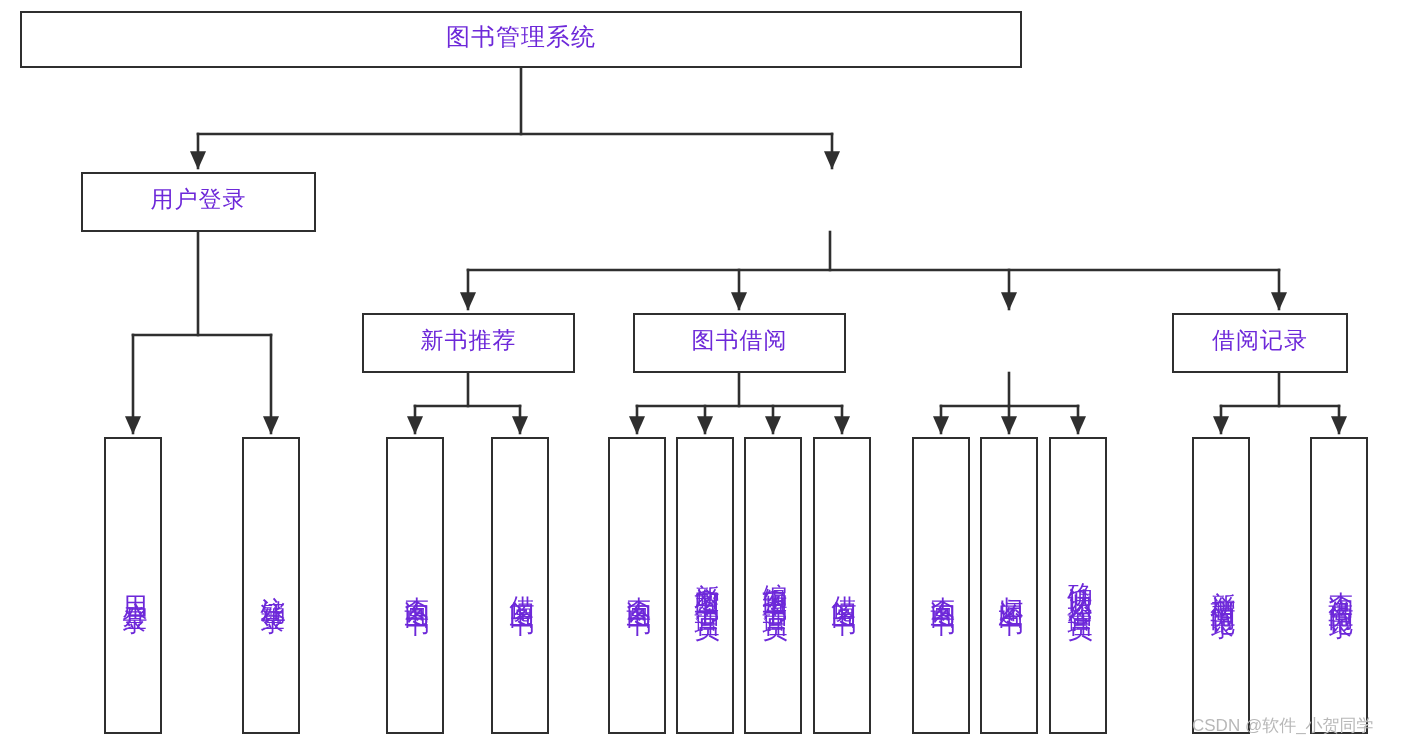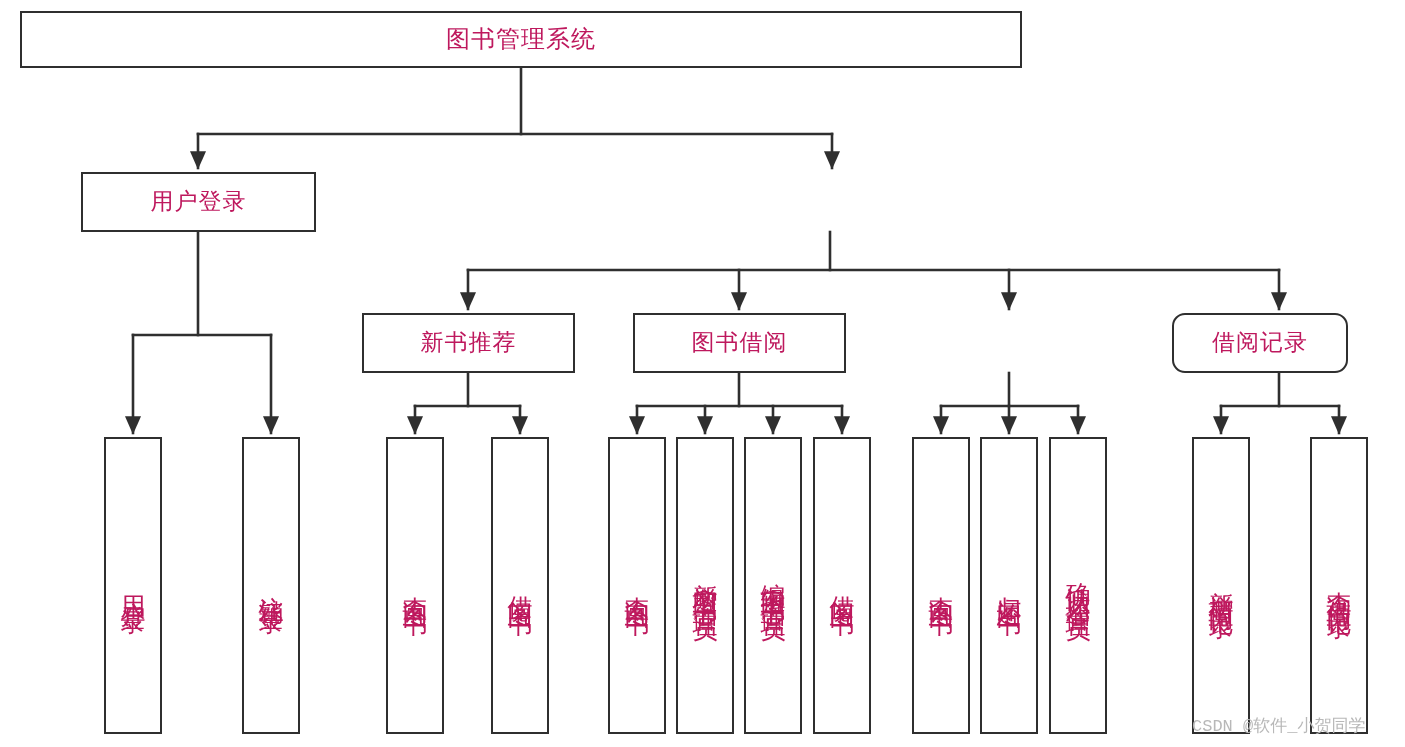--- a/index.html
+++ b/index.html
@@ -30,24 +30,25 @@
     position: absolute;
     box-sizing: border-box;
     background: #ffffff;
     border: 2px solid #2f2f2f;
     display: flex;
     align-items: center;
     justify-content: center;
     z-index: 2;
   }
   .node-label {
-    color: #be185d;
+    color: #6d28d9;
     letter-spacing: 1px;
     white-space: nowrap;
     line-height: 1.12;
+    font-family: Liberation Mono, monospace;
   }
   .node.horiz .node-label {
     font-size: 23px;
   }
   .node.root .node-label {
     font-size: 24px;
   }
   .node.vert {
     align-items: center;
     justify-content: center;
@@ -60,21 +61,21 @@
     line-height: 1;
   }
   .watermark {
     position: absolute;
     left: 1192px;
     top: 714px;
     font-size: 17px;
     color: #b8b8b8;
     white-space: nowrap;
     z-index: 5;
-    font-family: Liberation Mono, monospace;
+    font-family: Liberation Sans, sans-serif;
   }
 </style>
 </head>
 <body>
 
 <div id="canvas">
 
   <svg id="edges" viewBox="0 0 1405 747" xmlns="http://www.w3.org/2000/svg">
     <defs>
       <marker id="arrow" viewBox="0 0 10 10" refX="9.2" refY="5" markerWidth="7" markerHeight="7" orient="auto-start-reverse">
@@ -136,21 +137,21 @@
 
   <div class="node horiz" style="left:362px; top:313px; width:213px; height:60px;">
     <span class="node-label">新书推荐</span>
   </div>
 
   <div class="node horiz" style="left:633px; top:313px; width:213px; height:60px;">
     <span class="node-label">图书借阅</span>
   </div>
 
 
-  <div class="node horiz" style="left:1172px; top:313px; width:176px; height:60px;border-radius:13px;">
+  <div class="node horiz" style="left:1172px; top:313px; width:176px; height:60px;">
     <span class="node-label">借阅记录</span>
   </div>
 
   <div class="node vert" style="left:104px; top:437px; width:58px; height:297px;">
     <span class="node-label">用户登录</span>
   </div>
 
   <div class="node vert" style="left:242px; top:437px; width:58px; height:297px;">
     <span class="node-label">注销登录</span>
   </div>

